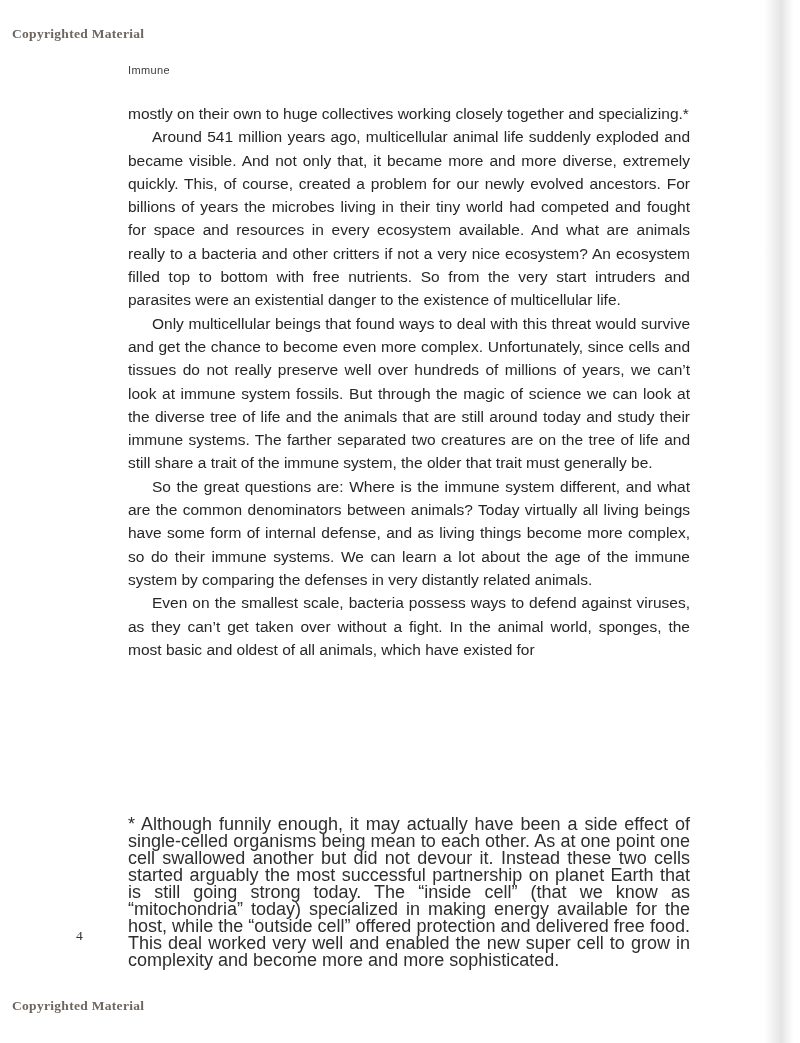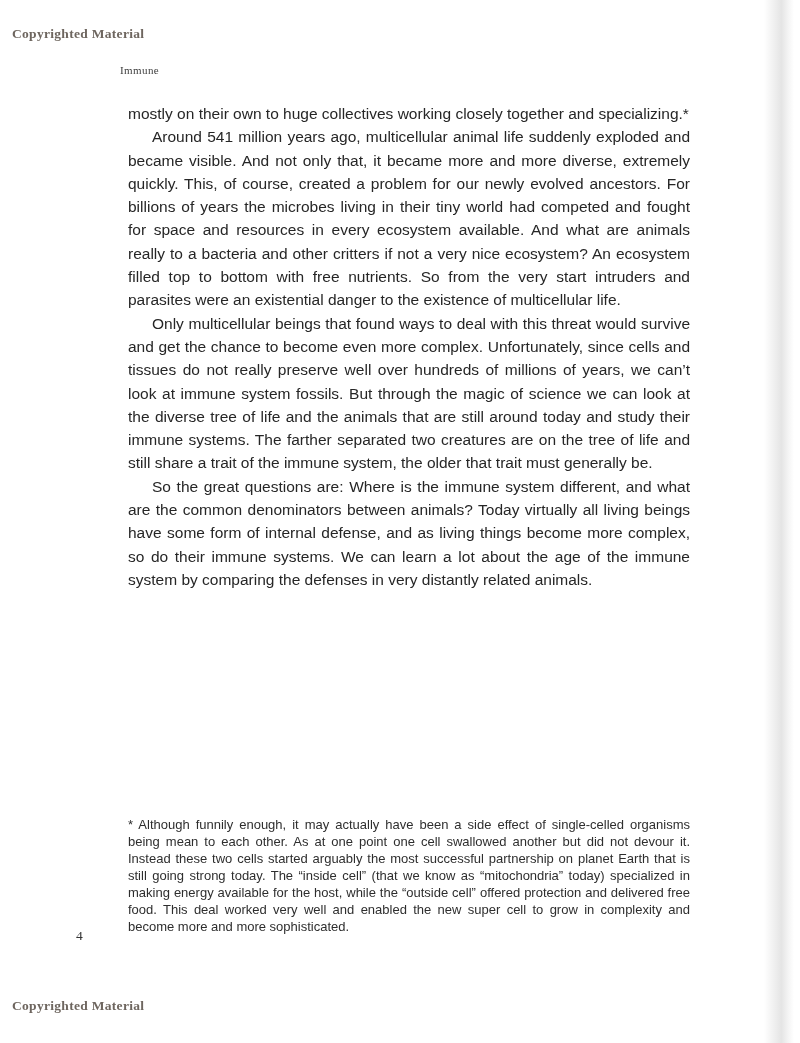--- a/index.html
+++ b/index.html
@@ -23,23 +23,23 @@
     font-family: "Liberation Serif", "DejaVu Serif", serif;
     font-weight: bold;
     font-size: 13.5px;
     letter-spacing: 0.3px;
     color: #6e665f;
   }
   .copyright-top { top: 26px; }
   .copyright-bottom { top: 998px; }
   .running-header {
     position: absolute;
-    left: 120px;
+    left: 128px;
     top: 64px;
-    font-family: Liberation Serif, serif;
+    font-family: Liberation Sans, sans-serif;
     font-size: 11px;
     letter-spacing: 0.4px;
     color: #3d3d3d;
   }
   .text-block {
     position: absolute;
     left: 128px;
     top: 102px;
     width: 562px;
     font-family: Liberation Sans, sans-serif;
@@ -57,21 +57,21 @@
   }
   .text-block p.no-indent {
     text-indent: 0;
   }
   .footnote {
     position: absolute;
     left: 128px;
     top: 816px;
     width: 562px;
     font-family: "Liberation Sans", "DejaVu Sans", sans-serif;
-    font-size: 13px;
+    font-size: 18px;
     line-height: 17px;
     color: #2e2e2e;
     text-align: justify;
     hyphens: auto;
     -webkit-hyphens: auto;
   }
   .page-number {
     position: absolute;
     left: 76px;
     top: 928px;
@@ -102,20 +102,21 @@
 
   <div class="copyright-banner copyright-top">Copyrighted Material</div>
 
   <div class="running-header">Immune</div>
 
   <div class="text-block">
     <p class="no-indent">mostly on their own to huge collectives working closely together and specializing.*</p>
     <p>Around 541 million years ago, multicellular animal life suddenly exploded and became visible. And not only that, it became more and more diverse, extremely quickly. This, of course, created a problem for our newly evolved ancestors. For billions of years the microbes living in their tiny world had competed and fought for space and resources in every ecosystem available. And what are animals really to a bacteria and other critters if not a very nice ecosystem? An ecosystem filled top to bottom with free nutrients. So from the very start intruders and parasites were an existential danger to the existence of multicellular life.</p>
     <p>Only multicellular beings that found ways to deal with this threat would survive and get the chance to become even more complex. Unfortunately, since cells and tissues do not really preserve well over hundreds of millions of years, we can’t look at immune system fossils. But through the magic of science we can look at the diverse tree of life and the animals that are still around today and study their immune systems. The farther separated two creatures are on the tree of life and still share a trait of the immune system, the older that trait must generally be.</p>
     <p>So the great questions are: Where is the immune system different, and what are the common denominators between animals? Today virtually all living beings have some form of internal defense, and as living things become more complex, so do their immune systems. We can learn a lot about the age of the immune system by comparing the defenses in very distantly related animals.</p>
+    <p>Even on the smallest scale, bacteria possess ways to defend against viruses, as they can’t get taken over without a fight. In the animal world, sponges, the most basic and oldest of all animals, which have existed for</p>
   </div>
 
   <div class="footnote">* Although funnily enough, it may actually have been a side effect of single-celled organisms being mean to each other. As at one point one cell swallowed another but did not devour it. Instead these two cells started arguably the most successful partnership on planet Earth that is still going strong today. The “inside cell” (that we know as “mitochondria” today) specialized in making energy available for the host, while the “outside cell” offered protection and delivered free food. This deal worked very well and enabled the new super cell to grow in complexity and become more and more sophisticated.</div>
 
   <div class="page-number">4</div>
 
   <div class="copyright-banner copyright-bottom">Copyrighted Material</div>
 
   <div class="page-edge-shadow"></div>
 

